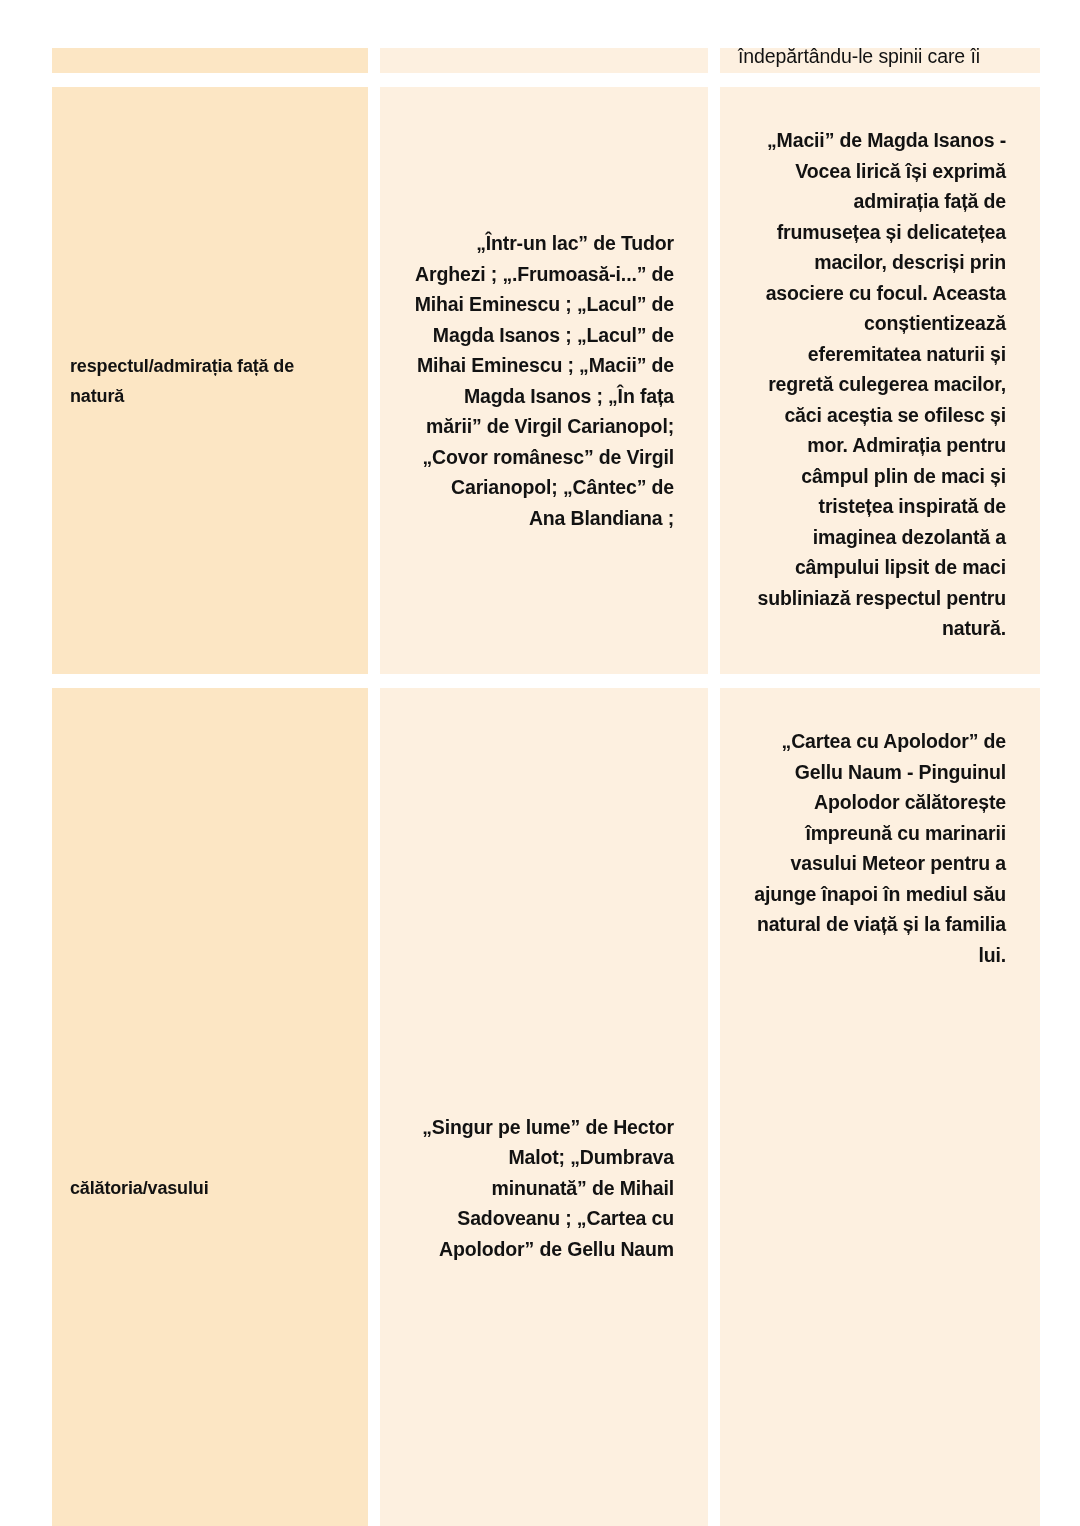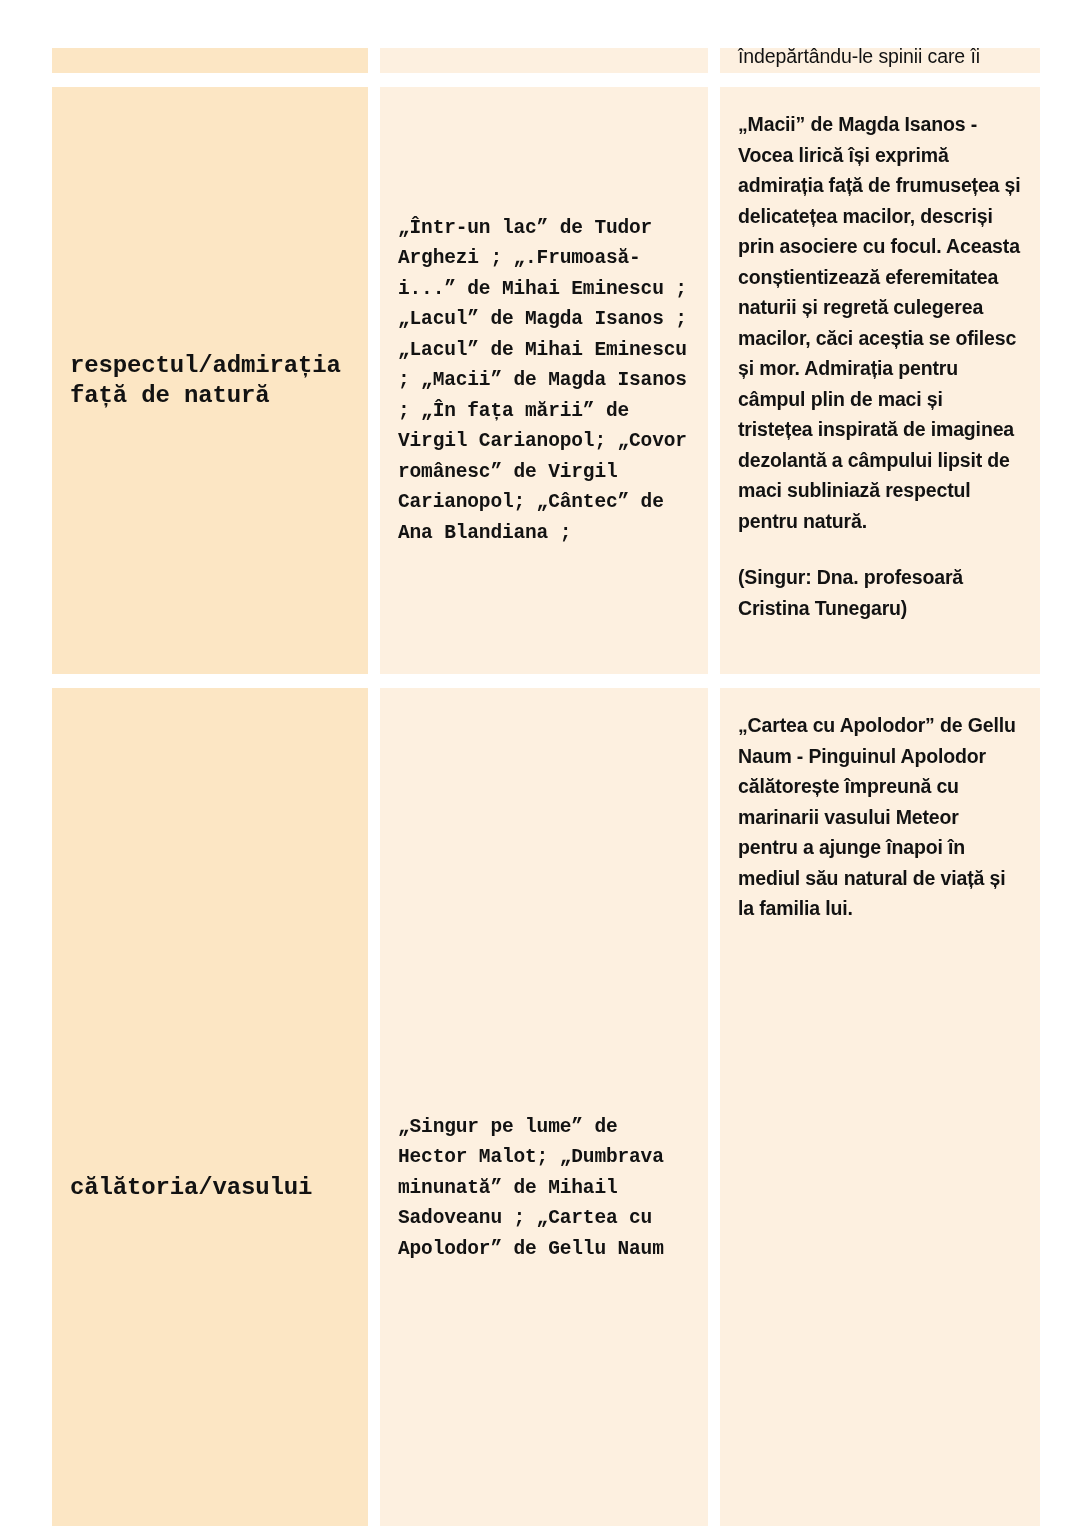--- a/index.html
+++ b/index.html
@@ -62,44 +62,44 @@
     letter-spacing: -0.1px;
     white-space: nowrap;
   }
 
   
   .rowbody .cell {
     padding: 22px 18px 22px 18px;
   }
 
   .cat-label {
-    font-size: 24px;
+    font-size: 18px;
     font-weight: 700;
     line-height: 30px;
     color: #121212;
     letter-spacing: -0.15px;
   }
 
   .body-text {
     font-size: 19.5px;
     font-weight: 700;
     line-height: 30.5px;
     color: #121212;
     letter-spacing: -0.15px;
-    margin: 0;
+    margin: 16px;
+    text-align: right;
   }
   .body-text + .body-text {
     margin-top: 26px;
   }
 
   
   .vc {
     display: flex;
     align-items: center;
-    font-family: Liberation Mono, monospace;
   }
   .vtop { display: block; }
 
   
   .r1 .cell { height: 587px; }
   .r2 .cell { height: 1000px; }
 
   .r1 .c2 .inner { padding-top: 0; }
 </style>
 </head>

